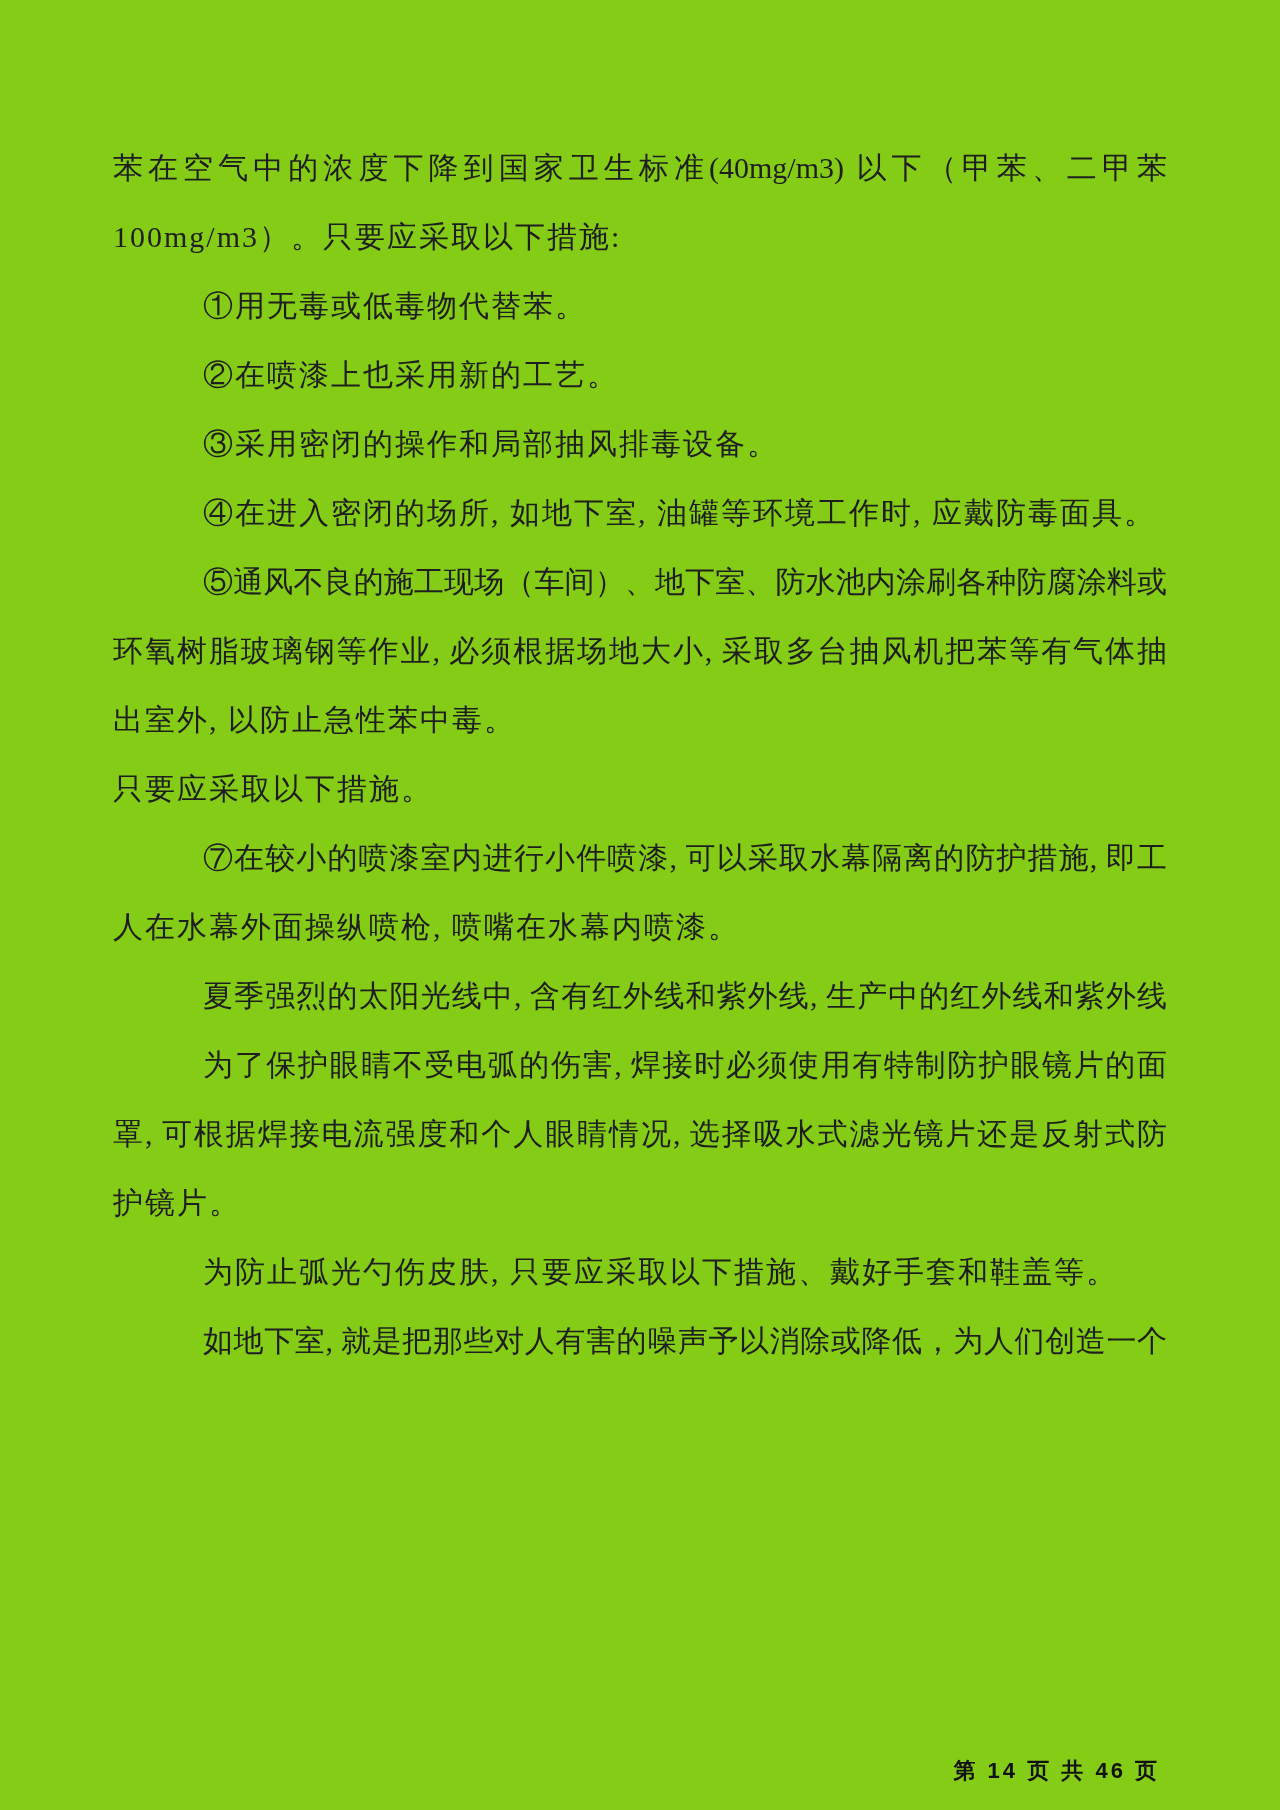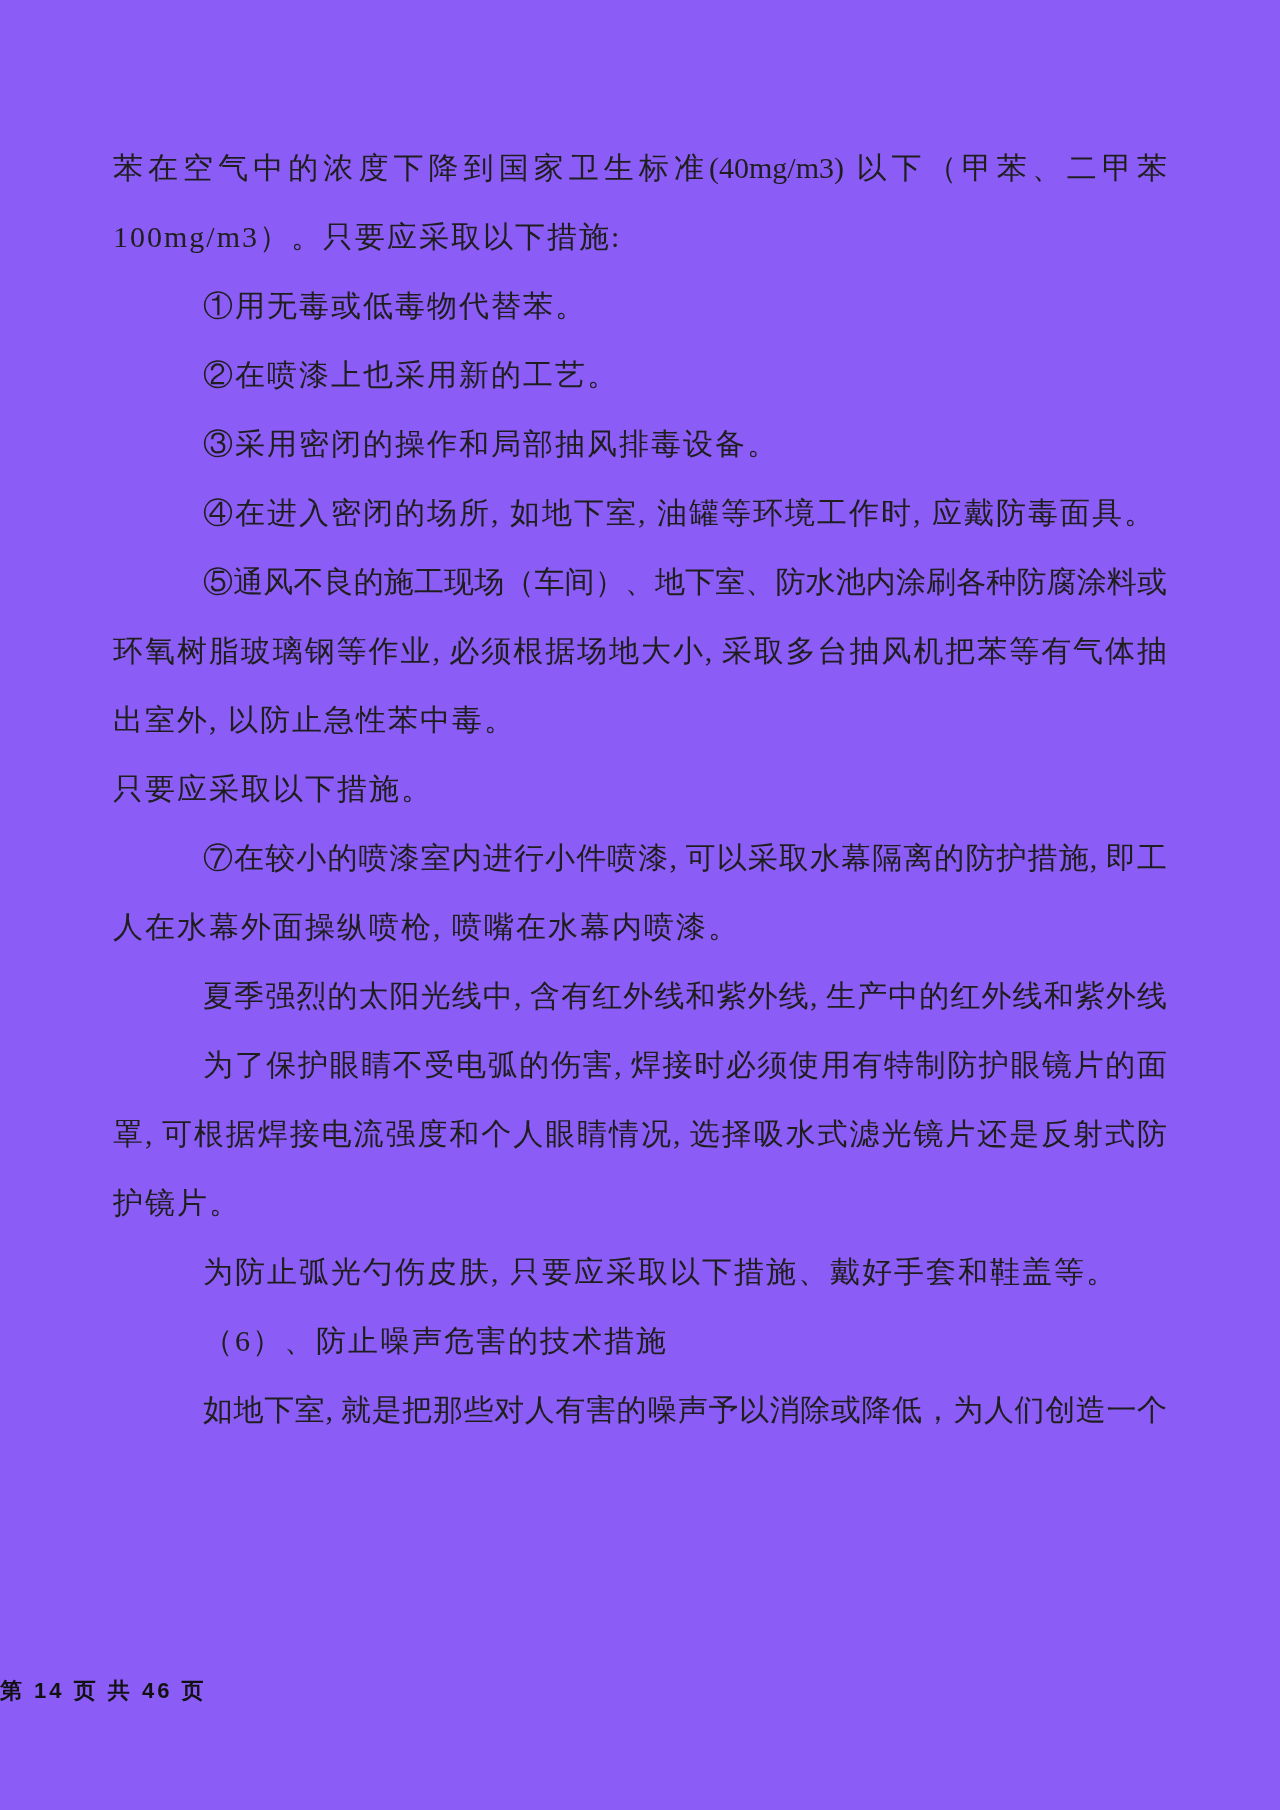--- a/index.html
+++ b/index.html
@@ -5,21 +5,21 @@
   html, body {
     margin: 0;
     padding: 0;
     background: #e8e8e8;
   }
   .page {
     position: relative;
     width: 1280px;
     height: 1810px;
     margin: 0 auto;
-    background: #8b5cf6;
+    background: #84cc16;
     font-family: "Liberation Serif", "DejaVu Serif", serif;
     color: #1e1e1e;
     overflow: hidden;
   }
   .doc-body {
     position: absolute;
     left: 113px;
     top: 133px;
     width: 1054px;
   }
@@ -36,23 +36,23 @@
   }
   .line.j {
     white-space: normal;
     letter-spacing: 0;
     text-align: justify;
     text-align-last: justify;
   }
   .footer {
     position: absolute;
     left: 0;
-    top: 1676px;
+    top: 1756px;
     width: 1160px;
-    text-align: left;
+    text-align: right;
     font-family: "Liberation Sans", "DejaVu Sans", sans-serif;
     font-weight: bold;
     font-size: 22px;
     letter-spacing: 3px;
     color: #111111;
   }
 </style>
 </head>
 <body>
 
@@ -68,19 +68,18 @@
       <div class="line j">环氧树脂玻璃钢等作业, 必须根据场地大小, 采取多台抽风机把苯等有气体抽</div>
       <div class="line">出室外, 以防止急性苯中毒。</div>
       <div class="line">只要应采取以下措施。</div>
       <div class="line indent j">⑦在较小的喷漆室内进行小件喷漆, 可以采取水幕隔离的防护措施, 即工</div>
       <div class="line">人在水幕外面操纵喷枪, 喷嘴在水幕内喷漆。</div>
       <div class="line indent j">夏季强烈的太阳光线中, 含有红外线和紫外线, 生产中的红外线和紫外线</div>
       <div class="line indent j">为了保护眼睛不受电弧的伤害, 焊接时必须使用有特制防护眼镜片的面</div>
       <div class="line j">罩, 可根据焊接电流强度和个人眼睛情况, 选择吸水式滤光镜片还是反射式防</div>
       <div class="line">护镜片。</div>
       <div class="line indent">为防止弧光勺伤皮肤, 只要应采取以下措施、戴好手套和鞋盖等。</div>
-      <div class="line indent">（6）、防止噪声危害的技术措施</div>
       <div class="line indent j">如地下室, 就是把那些对人有害的噪声予以消除或降低，为人们创造一个</div>
     </div>
   <div class="footer">
     <span>第 14 页 共 46 页</span>
   </div>
 </div>
 
 </body></html>

